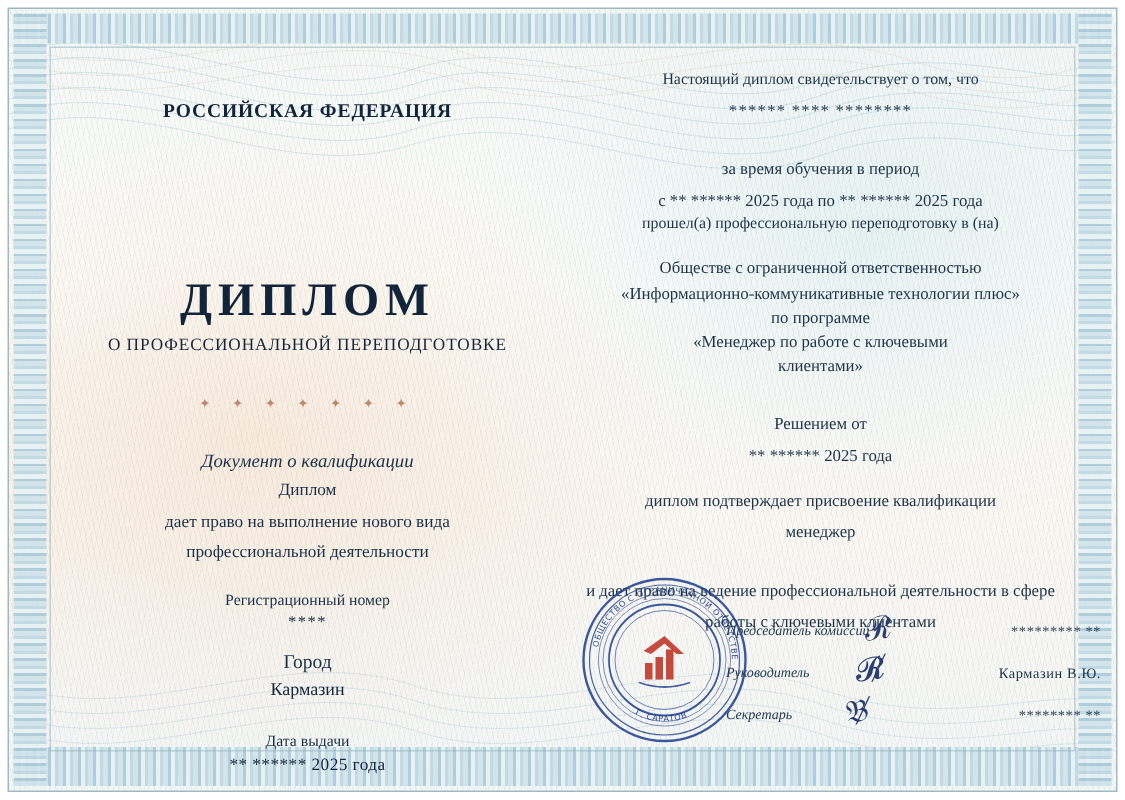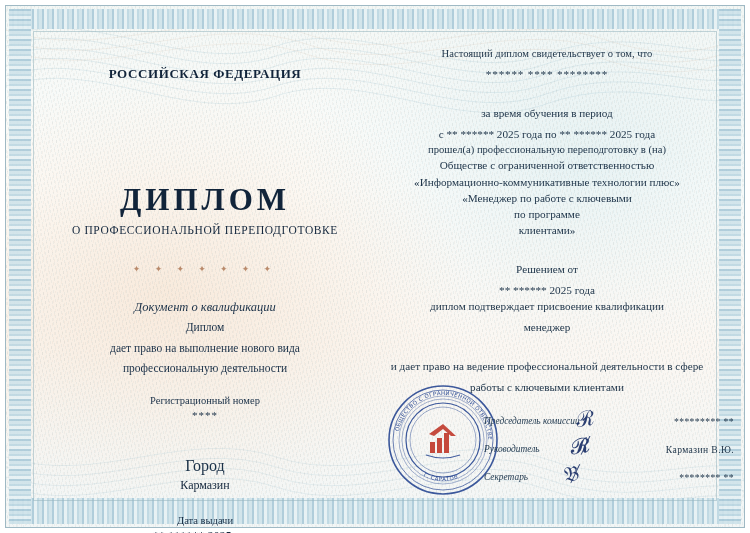--- a/index.html
+++ b/index.html
@@ -183,23 +183,23 @@
     margin-top: 18px;
     text-align: center;
   }
   .stars {
     font-size: 11px;
     letter-spacing: 1px;
     color: #1b3148;
     margin-top: 3px;
   }
   .city-label {
-    font-size: 16px;
-    color: #1b3148;
-    margin-top: 36px;
+    font-size: 13px;
+    color: #1b3148;
+    margin-top: 12px;
   }
   .city-name {
     font-size: 12px;
     color: #13263c;
     margin-top: 3px;
   }
   .date-label {
     font-size: 10.5px;
     color: #1b3148;
     margin-top: 22px;
@@ -212,21 +212,21 @@
   }
 
   
   .r-line {
     font-size: 11.2px;
     color: #1d3348;
     line-height: 1.45;
   }
   .r-line.small { font-size: 10.6px; }
   .r-gap-lg { margin-top: 22px; }
-  .r-gap-md { }
+  .r-gap-md { margin-top: 14px; }
   .r-gap-sm { margin-top: 5px; }
   .r-bold { font-weight: normal; letter-spacing: .8px; }
 
   
   .sign-block {
     position: absolute;
     left: 484px; top: 412px;
     width: 250px;
   }
   .sign-row {
@@ -316,21 +316,21 @@
       <div class="rf-title">РОССИЙСКАЯ ФЕДЕРАЦИЯ</div>
 
       <div class="diplom-word">ДИПЛОМ</div>
       <div class="diplom-sub">О ПРОФЕССИОНАЛЬНОЙ ПЕРЕПОДГОТОВКЕ</div>
 
       <div class="diamonds">✦ ✦ ✦ ✦ ✦ ✦ ✦</div>
 
       <div class="qual-doc">Документ о квалификации</div>
       <div class="left-line">Диплом</div>
       <div class="left-line">дает право на выполнение нового вида</div>
-      <div class="left-line">профессиональную деятельности</div>
+      <div class="left-line">профессиональной деятельности</div>
 
       <div class="left-small-label">Регистрационный номер</div>
       <div class="stars">****</div>
 
       <div class="city-label">Город</div>
       <div class="city-name">Кармазин</div>
 
       <div class="date-label">Дата выдачи</div>
       <div class="date-value">** ****** 2025 года</div>
     </div>
@@ -338,22 +338,22 @@
     <div class="right-col">
       <div class="r-line small">Настоящий диплом свидетельствует о том, что</div>
       <div class="r-line r-bold r-gap-sm">****** **** ********</div>
 
       <div class="r-line r-gap-lg">за время обучения в период</div>
       <div class="r-line r-gap-sm">с ** ****** 2025 года по ** ****** 2025 года</div>
       <div class="r-line small">прошел(а) профессиональную переподготовку в (на)</div>
 
       <div class="r-line r-gap-md">Обществе с ограниченной ответственностью</div>
       <div class="r-line">«Информационно-коммуникативные технологии плюс»</div>
+      <div class="r-line">по программе</div>
       <div class="r-line">«Менеджер по работе с ключевыми</div>
-      <div class="r-line">по программе</div>
       <div class="r-line">клиентами»</div>
 
       <div class="r-line r-gap-lg">Решением от</div>
       <div class="r-line r-gap-sm">** ****** 2025 года</div>
 
       <div class="r-line r-gap-md">диплом подтверждает присвоение квалификации</div>
       <div class="r-line r-gap-sm">менеджер</div>
 
       <div class="r-line r-gap-lg">и дает право на ведение профессиональной деятельности в сфере</div>
       <div class="r-line r-gap-sm">работы с ключевыми клиентами</div>

